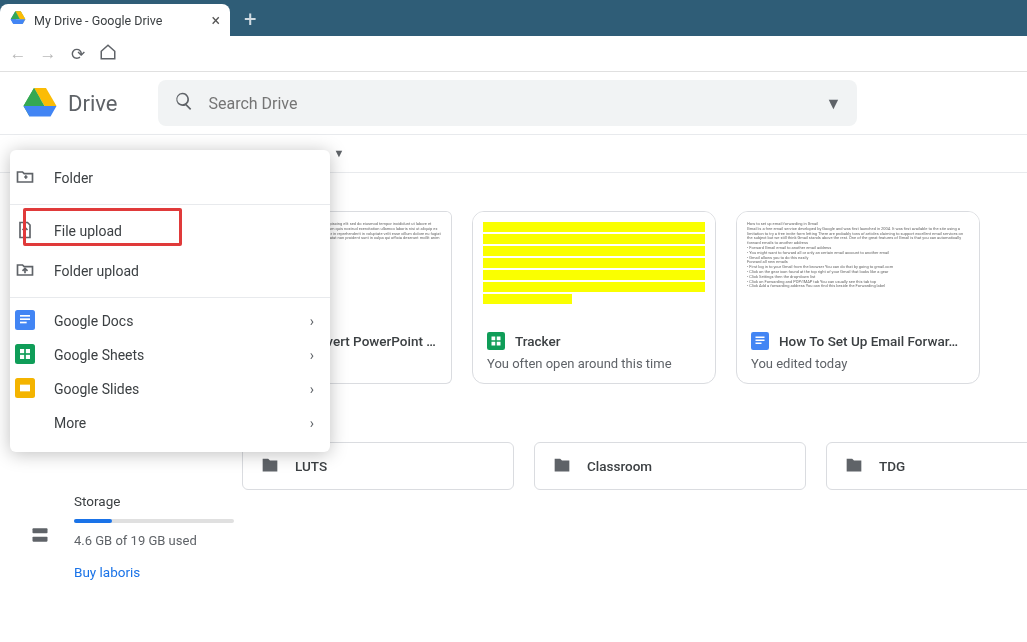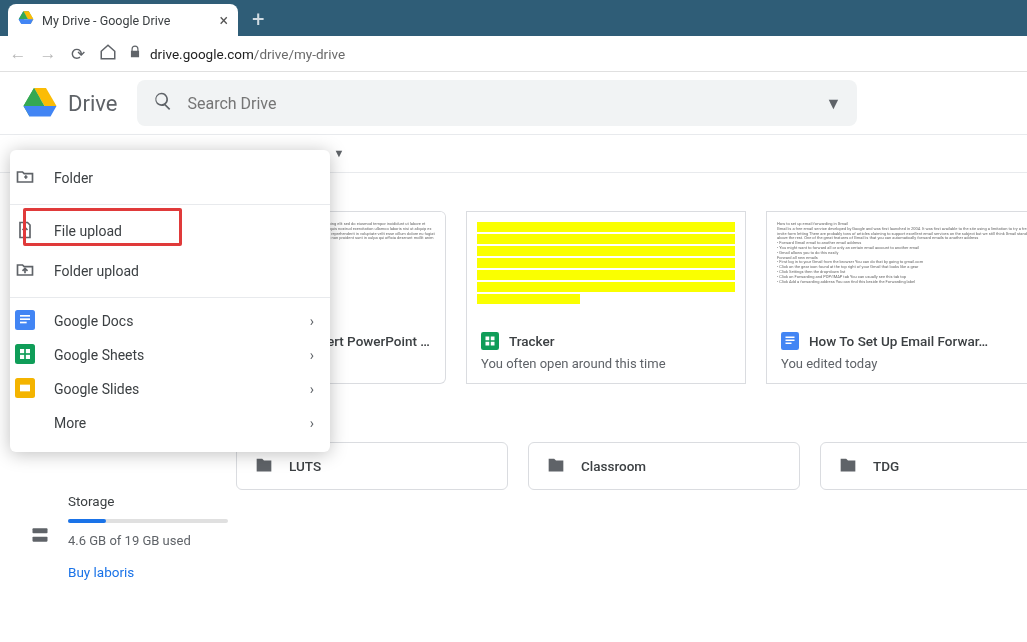--- a/index.html
+++ b/index.html
@@ -1,56 +1,56 @@
 <!DOCTYPE html>
 <html><head>
 <meta charset="utf-8">
 <style>
   * { margin:0; padding:0; box-sizing:border-box; font-family: 'Segoe UI', Roboto, Arial, sans-serif; }
   body { background:#fff; width:1027px; height:642px; overflow:hidden; color:#3c4043; }
   
-  .tabbar { background:#2f5d77; height:36px; display:flex; align-items:flex-end; padding-left:8px; }
+  .tabbar { background:#2f5d77; height:36px; display:flex; align-items:flex-end; }
   .tab { background:#fff; height:32px; border-radius:8px 8px 0 0; display:flex; align-items:center; padding:0 10px; gap:8px; min-width:230px; }
   .tab .favicon svg { width:16px; height:16px; }
   .tab-title { font-size:12.5px; color:#3c4043; flex:1; }
   .tab-close { font-size:16px; color:#555; }
   .new-tab { color:#d0dbe2; font-size:22px; margin-left:14px; margin-bottom:4px; }
   .toolbar { background:#fff; height:36px; display:flex; align-items:center; padding:0 8px; gap:10px; border-bottom:1px solid #e0e0e0; }
   .nav-icon { width:20px; text-align:center; color:#5f6368; font-size:17px; }
   .nav-icon.disabled { color:#b8b8b8; }
   .url { flex:1; font-size:13.5px; color:#333; display:flex; align-items:center; gap:8px; }
   .url .domain { color:#222; }
   .url .path { color:#6a6a6a; }
   .lock { color:#5f6368; }
   
   .drive-header { display:flex; align-items:center; padding:8px 16px 8px 20px; gap:20px; border-bottom:1px solid #e8eaed; }
   .drive-logo { display:flex; align-items:center; gap:8px; }
   .drive-logo-text { font-size:22px; color:#5f6368; }
   .search-wrap { flex:1; max-width:720px; }
-  .search-box { background:#f1f3f4; border-radius:8px; height:46px; display:flex; align-items:center; padding:0 16px; gap:14px; }
+  .search-box { background:#f1f3f4; border-radius:8px; height:46px; display:flex; align-items:center; padding:0 16px; gap:14px;margin-left:21px; }
   .search-box input { border:none; background:transparent; font-size:16px; color:#5f6368; flex:1; outline:none; }
   .search-box .dd { color:#5f6368; }
   
   .crumb-row { padding:8px 20px 8px 320px; font-size:14px; color:#5f6368; border-bottom:1px solid #e8eaed; height:38px; display:flex; align-items:center; gap:6px;}
   .crumb-tail { display:flex; align-items:center; gap:6px;}
   
   .main { display:flex; }
   .sidebar { width:240px; padding:20px 0 0 30px; }
   .storage-row { display:flex; align-items:center; gap:18px; color:#5f6368; font-size:14px; margin-top:300px;}
   .storage-ic { color:#5f6368; }
-  .storage-block { flex:1; }
+  .storage-block { flex:1;margin-left:6px; }
   .storage-title { font-size:13.5px; color:#3c4043; }
   .storage-bar { background:#e0e0e0; height:4px; border-radius:2px; margin-top:10px; width:160px; position:relative; }
   .storage-bar-fill { background:#1a73e8; height:100%; width:24%; border-radius:2px; }
   .storage-used { font-size:13px; color:#5f6368; margin-top:10px; }
   .buy { color:#1a73e8; font-size:13.5px; margin-top:16px; }
   .content { flex:1; padding:16px 20px 0 8px; }
   .section-label { font-size:13.5px; color:#5f6368; font-weight:500; margin:0 0 6px 18px; }
   .card-row { display:flex; gap:20px; }
-  .card { width:280px; border:1px solid #dadce0; border-radius:0; background:#fff; overflow:hidden; }
+  .card { width:244px; border:1px solid #dadce0; border-radius:12px; background:#fff; overflow:hidden; }
   .card.partial { width:210px; }
   .thumb { height:110px; background:#fff; overflow:hidden; padding:6px 6px 0 6px; }
   .thumb .doc-preview { width:100%; height:100%; background:#fff; font-size:4px; color:#666; line-height:1.2; padding:4px; overflow:hidden; }
   .thumb .yellow-table { width:100%; height:100%; padding:4px; }
   .thumb .yellow-table .yrow { background:#faff00; height:10px; margin-bottom:2px; }
   .thumb .yellow-table .yrow.short { width:40%; }
   .card-meta { padding:10px 14px 12px 14px; }
   .card-title { display:flex; align-items:center; gap:10px; font-size:13.5px; color:#3c4043; font-weight:500; white-space:nowrap; overflow:hidden; text-overflow:ellipsis; }
   .card-title svg.small-ic { width:18px; height:18px; flex-shrink:0; }
   .card-sub { font-size:13px; color:#5f6368; margin-top:6px; }
@@ -94,28 +94,20 @@
 
 <div class="toolbar">
   <span class="nav-icon disabled">←</span>
   <span class="nav-icon disabled">→</span>
   <span class="nav-icon">⟳</span>
   <span class="nav-icon">
     <svg width="18" height="18" viewBox="0 0 24 24" fill="none" stroke="#5f6368" stroke-width="2">
         <path d="M3 11 L12 3 L21 11 V21 H3 Z"></path>
       </svg>
   </span>
-  <div class="url">
-    <span class="lock">
-      <svg width="14" height="14" viewBox="0 0 24 24" fill="#5f6368">
-          <path d="M6 10V7a6 6 0 1112 0v3h1v11H5V10h1zm2 0h8V7a4 4 0 10-8 0v3z"></path>
-        </svg>
-    </span>
-    <span><span class="domain">drive.google.com</span><span class="path">/drive/my-drive</span></span>
-  </div>
 </div>
 
 <div class="drive-header">
   <div class="drive-logo">
     <svg width="40" height="36" viewBox="0 0 48 48">
         <polygon fill="#FBBC05" points="16,4 32,4 46,28 30,28"></polygon>
         <polygon fill="#34A853" points="2,28 16,4 24,18 10,42"></polygon>
         <polygon fill="#34A853" points="2,28 16,4 30,28"></polygon>
         <polygon fill="#4285F4" points="2,28 46,28 38,42 10,42"></polygon>
       </svg>

